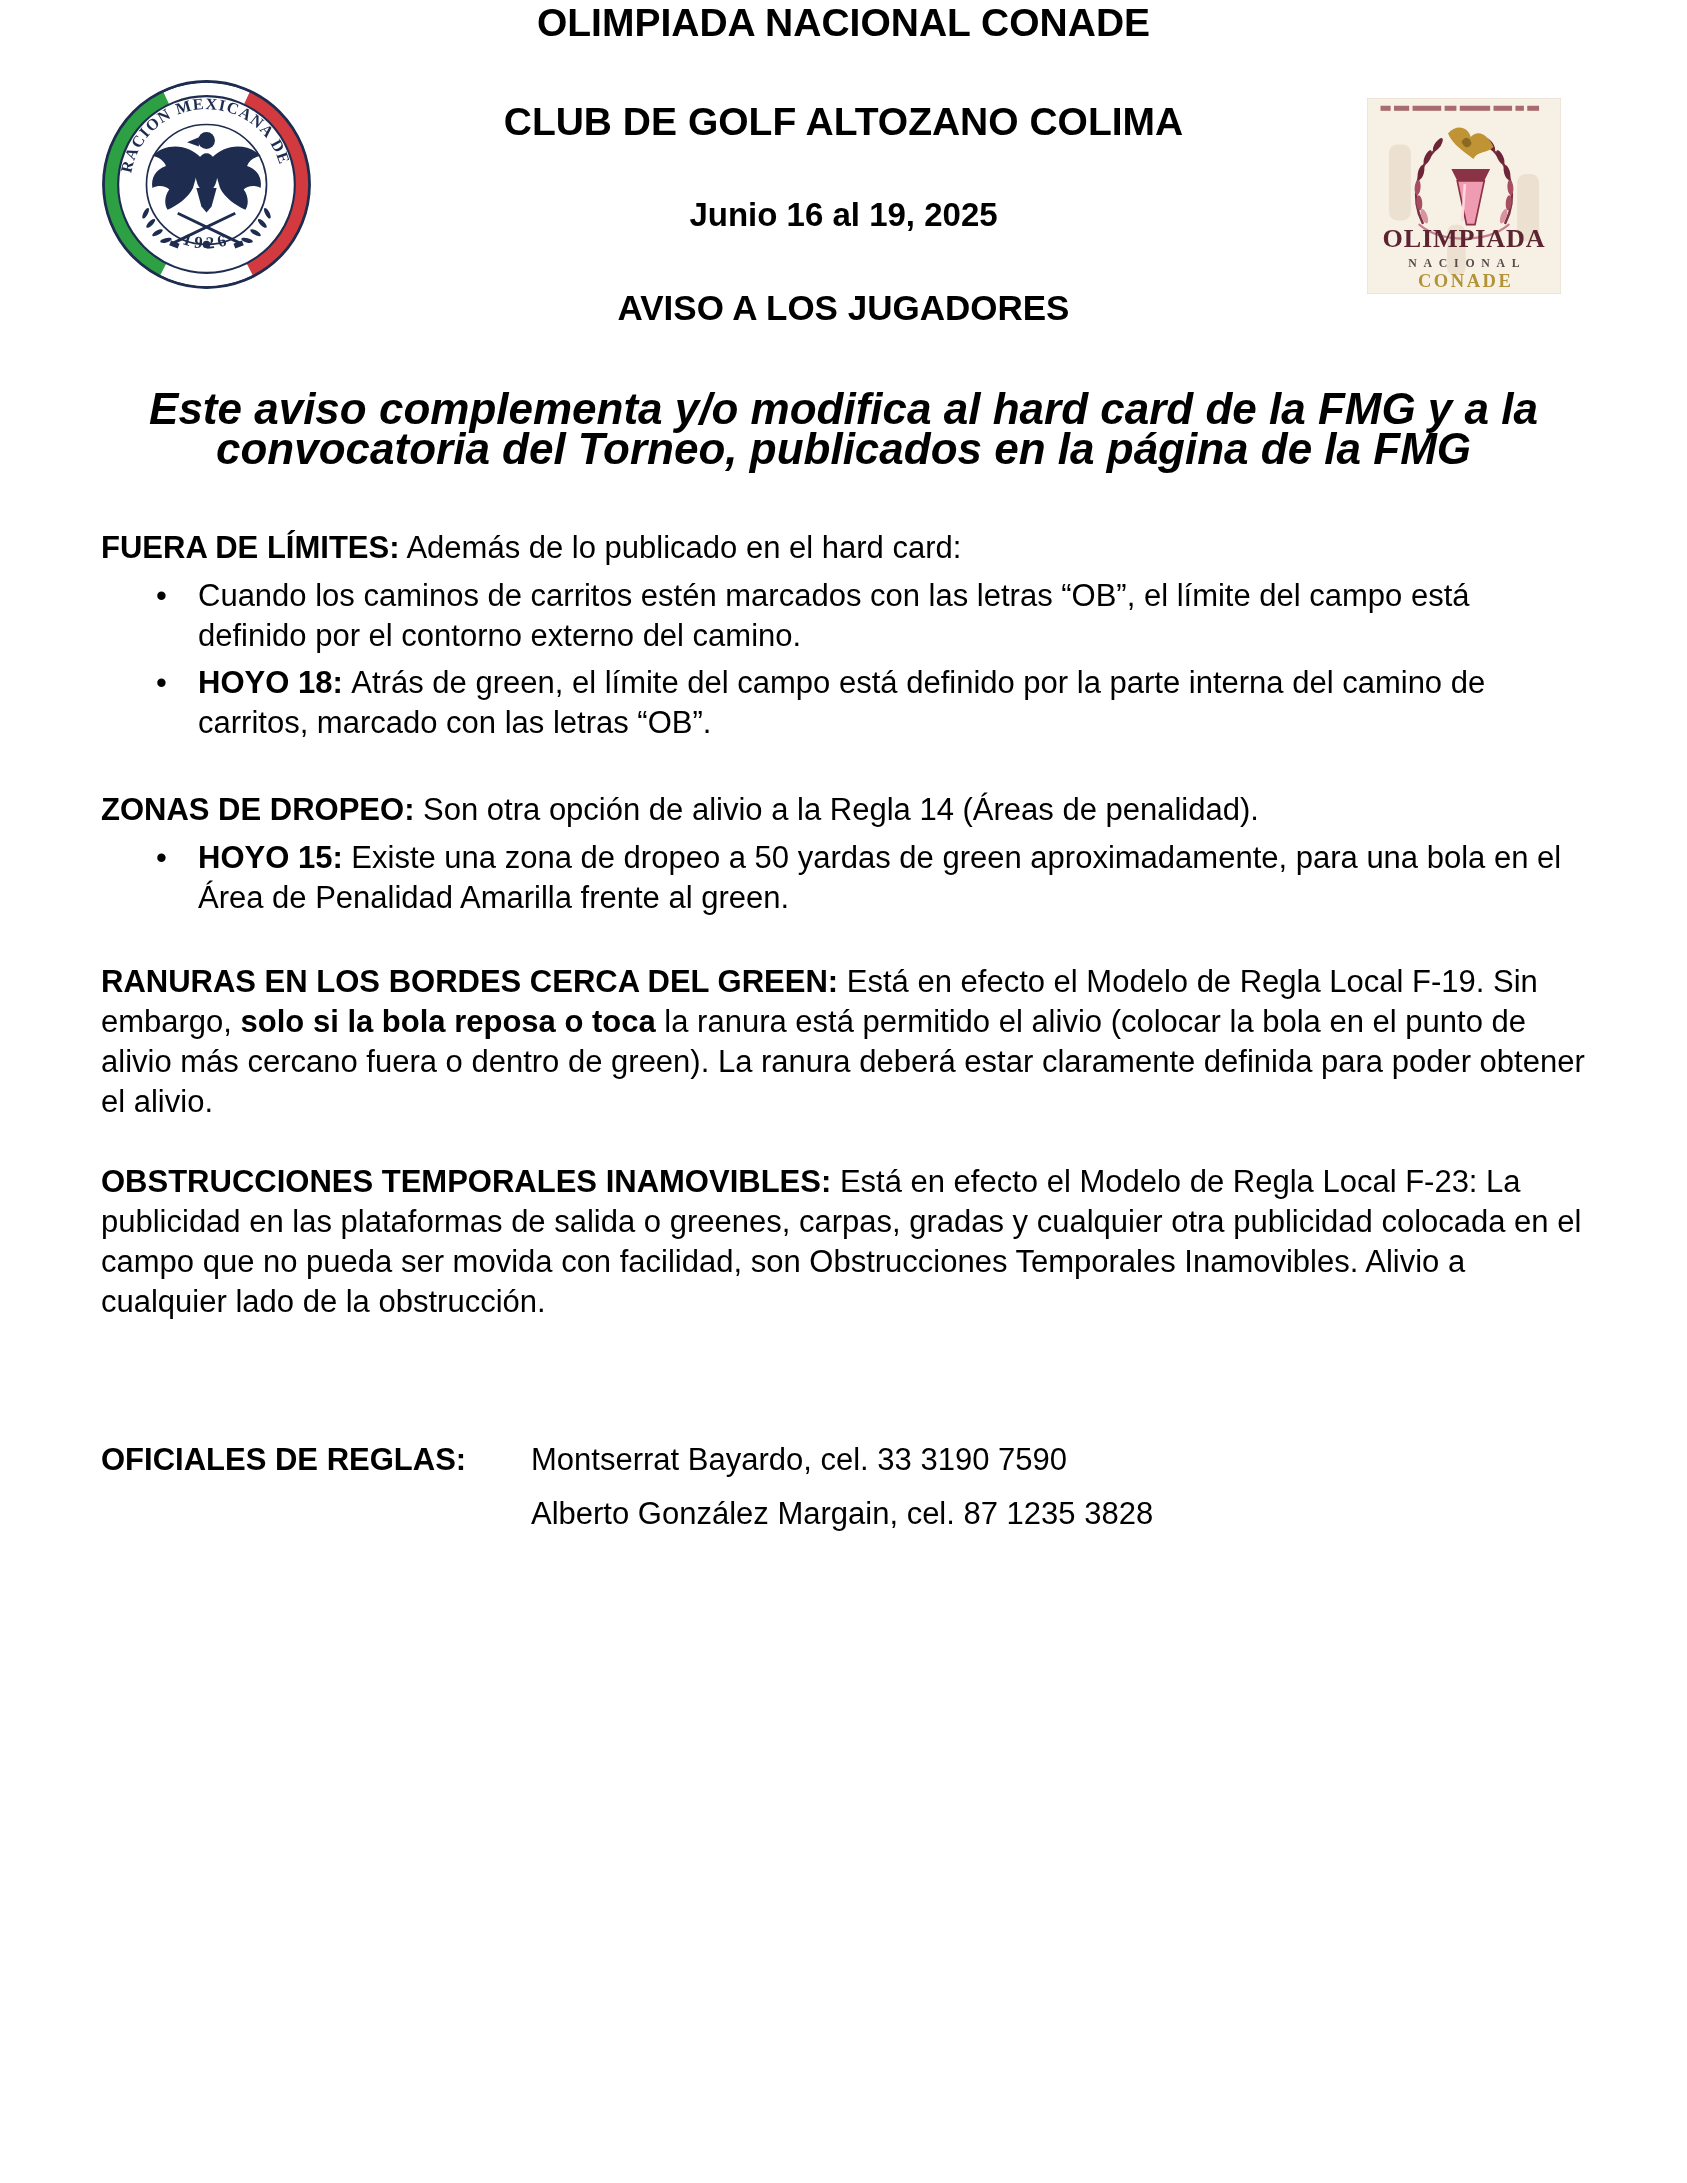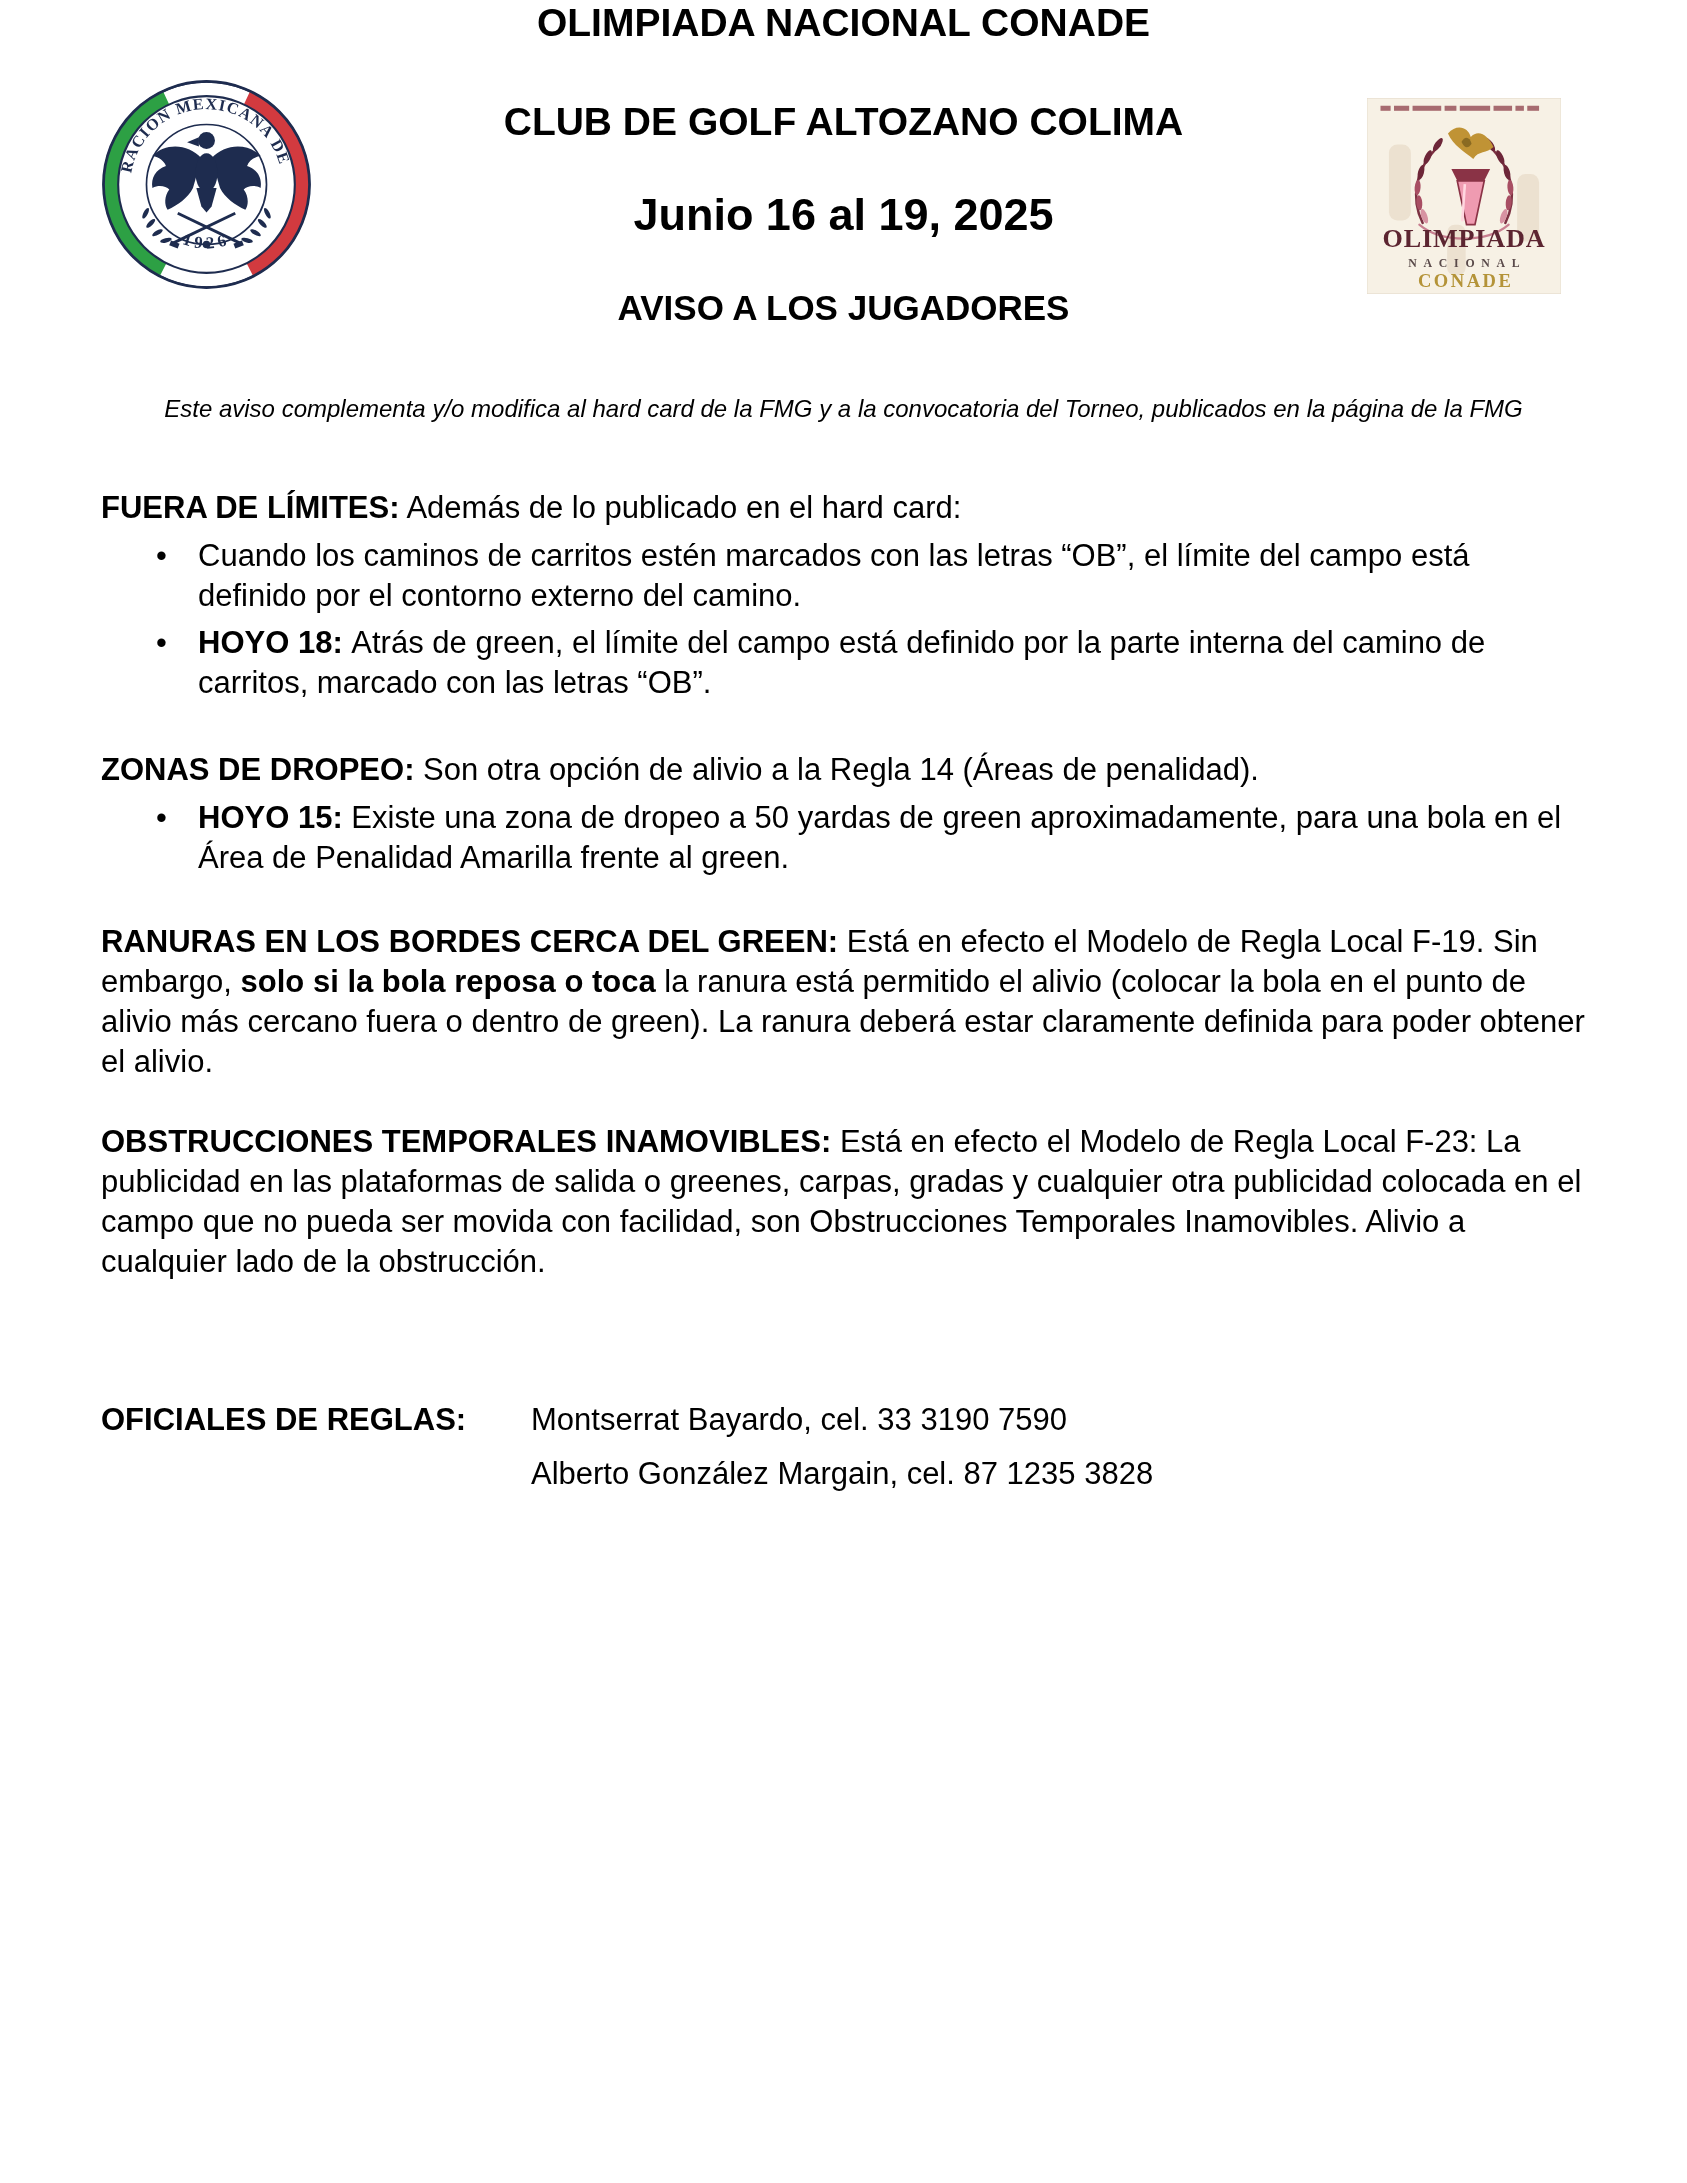--- a/index.html
+++ b/index.html
@@ -8,25 +8,25 @@
     position:relative; width:1687px; height:2183px; background:#ffffff;
     font-family:"Liberation Sans", sans-serif; color:#000; overflow:hidden;
   }
   
   .fmg-logo { position:absolute; left:100px; top:78px; width:213px; height:213px; }
   .conade-logo { position:absolute; left:1367px; top:98px; width:222px; height:196px;border-radius:22px; }
   
   .titles { text-align:center; }
   .t1 { font-size:39px; font-weight:bold; line-height:45px; }
   .t2 { font-size:39px; font-weight:bold; line-height:45px; margin-top:54px; }
-  .date { font-size:45px; font-weight:bold; line-height:38px; margin-top:52px; }
+  .date { font-size:33px; font-weight:bold; line-height:38px; margin-top:52px; }
   .aviso { font-size:35px; font-weight:bold; line-height:40px; margin-top:54px; }
   .intro-notice {
     margin:61px auto 0; width:1502px; text-align:center;
-    font-size:24px; font-weight:normal; font-style:italic; line-height:40px;
+    font-size:44px; font-weight:bold; font-style:italic; line-height:40px;
   }
   
   .content { padding:0 101px; font-size:31px; line-height:40px; }
   .section { margin-top:44px; }
   .section.first { margin-top:59px; }
   .section.s2 { margin-top:47px; }
   .section.s4 { margin-top:40px; }
   .b { font-weight:bold; }
   .pre { white-space:pre-wrap; }
   ul.bullets { list-style:none; padding-left:97px; margin-top:8.4px; }

